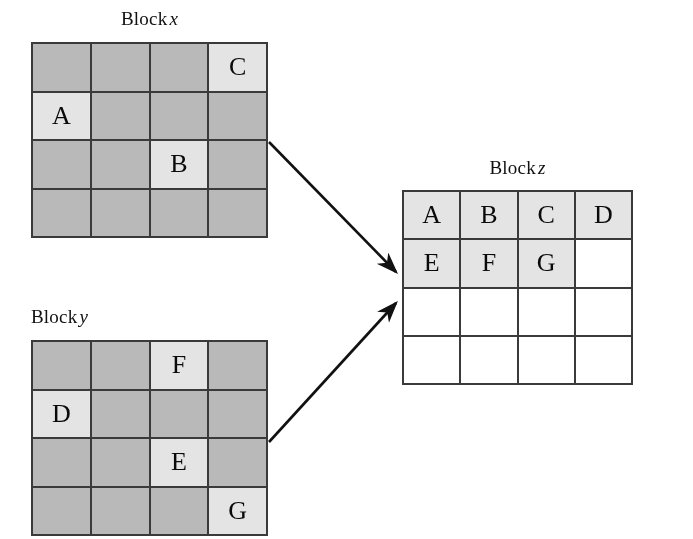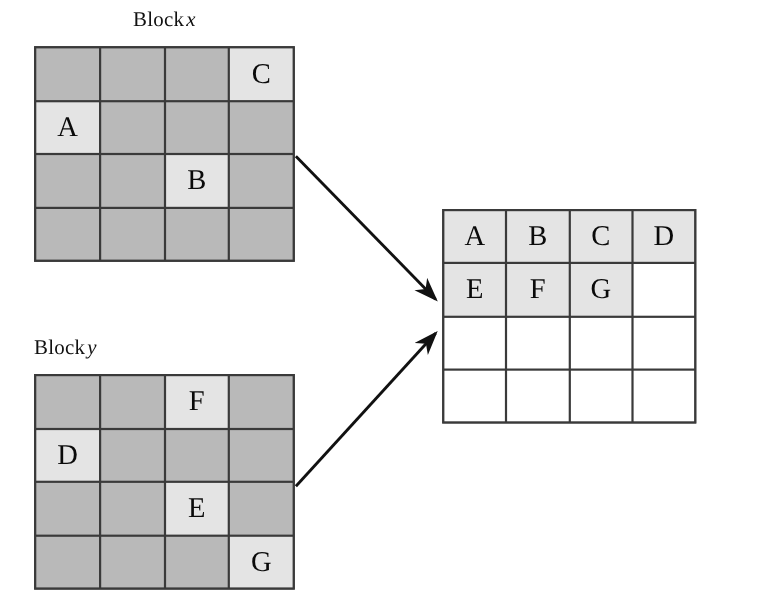--- a/index.html
+++ b/index.html
@@ -120,20 +120,23 @@
       <div class="cell fill-dark"></div>
       <div class="cell fill-dark"></div>
       <div class="cell fill-light">E</div>
       <div class="cell fill-dark"></div>
       <div class="cell fill-dark"></div>
       <div class="cell fill-dark"></div>
       <div class="cell fill-dark"></div>
       <div class="cell fill-light">G</div>
     </div>
 
+  <div class="block-title" style="left:402px; top:157px; width:231px; text-align:center;">
+    <span>Block</span><span class="ital">z</span>
+  </div>
   <div class="grid" id="grid-z" style="left:402px; top:190px; width:231px; height:195px;">
       <div class="cell fill-light">A</div>
       <div class="cell fill-light">B</div>
       <div class="cell fill-light">C</div>
       <div class="cell fill-light">D</div>
       <div class="cell fill-light">E</div>
       <div class="cell fill-light">F</div>
       <div class="cell fill-light">G</div>
       <div class="cell fill-none"></div>
       <div class="cell fill-none"></div>

